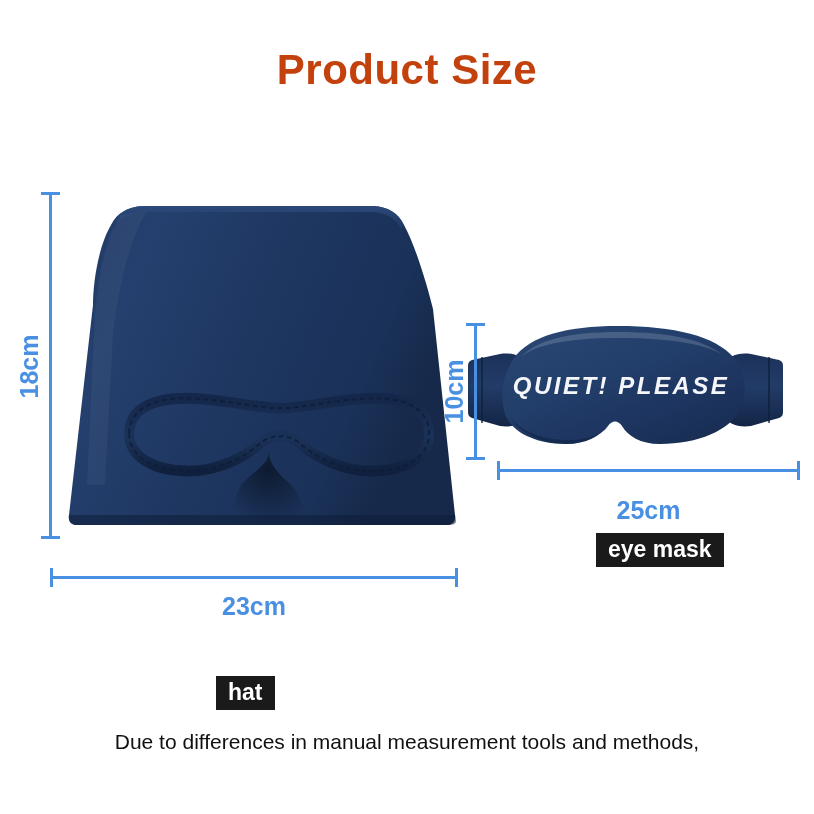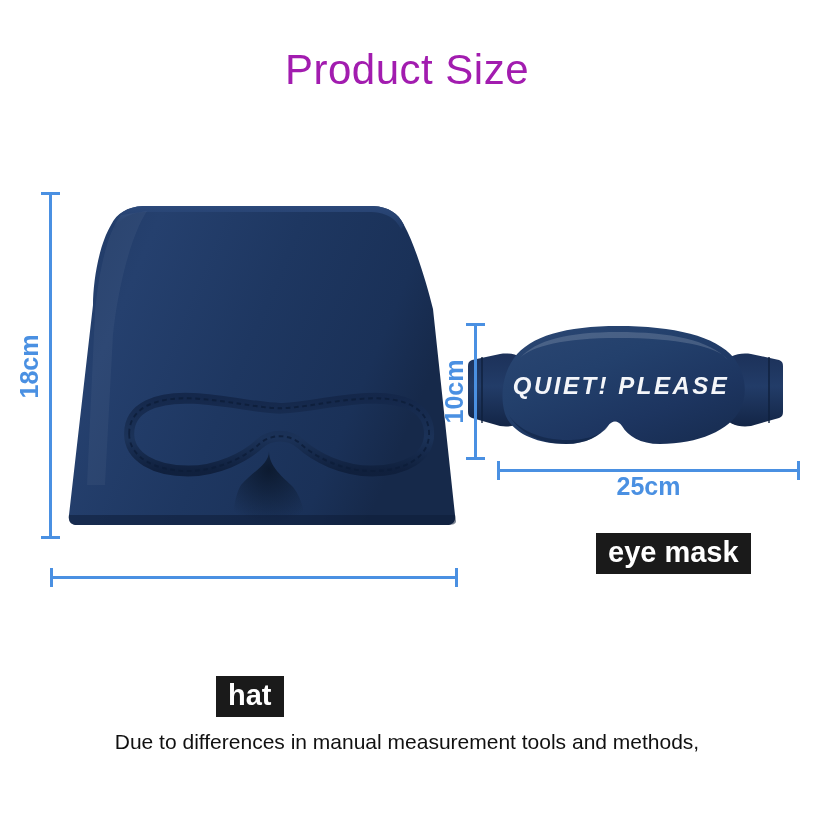--- a/index.html
+++ b/index.html
@@ -20,22 +20,22 @@
   }
 
   
   .title {
     position: absolute;
     left: 0;
     top: 46px;
     width: 814px;
     text-align: center;
     font-size: 42px;
-    font-weight: normal;
-    color: #a21caf;
+    font-weight: bold;
+    color: #c2410c;
     letter-spacing: 0.5px;
     font-family: "Liberation Sans", sans-serif;
   }
 
   
   .dim-h {                       
     position: absolute;
     height: 3px;
     background: #4a90e2;
   }
@@ -77,21 +77,21 @@
   .dim-label.vertical {
     transform: rotate(-90deg);
     transform-origin: center center;
   }
 
   
   .badge {
     position: absolute;
     background: #1a1a1a;
     color: #ffffff;
-    font-size: 29px;
+    font-size: 23px;
     font-weight: bold;
     font-family: "Liberation Sans", sans-serif;
     padding: 3px 12px 5px 12px;
     white-space: nowrap;
     line-height: 1.15;
     text-align: center;
   }
 
   
   .note {
@@ -188,20 +188,21 @@
 
       <path d="M 14,330 L 400,330 L 401,336 C 401,339 398,340 392,340
                L 22,340 C 16,340 13,337 14,330 Z" fill="#0e1d38" opacity="0.55"></path>
     </svg>
   </div>
 
   <div class="dim-v" style="left:49px; top:192px; height:347px;"></div>
   <div class="dim-label vertical" style="left:-6px; top:352px; width:70px; text-align:center;">18cm</div>
 
   <div class="dim-h" style="left:50px; top:576px; width:408px;"></div>
+  <div class="dim-label" style="left:0px; top:592px; width:508px; text-align:center;">23cm</div>
 
   <div class="badge" style="left:216px; top:676px;">hat</div>
 
   <div class="art" style="left:468px; top:318px; width:315px; height:150px;">
     <svg width="315" height="150" viewBox="0 0 315 150">
       <defs>
         <linearGradient id="maskFace" x1="0.1" y1="0" x2="0.9" y2="1">
           <stop offset="0%" stop-color="#2a4672"></stop>
           <stop offset="35%" stop-color="#23406c"></stop>
           <stop offset="70%" stop-color="#1d3560"></stop>
@@ -242,19 +243,19 @@
                C 136,116 120,122 100,122 C 72,122 50,112 40,96 Z" fill="#0c1d3a" opacity="0.45"></path>
 
       <text x="153" y="76" text-anchor="middle" font-family="Liberation Sans, sans-serif" font-size="24" font-weight="bold" font-style="italic" letter-spacing="2.5" fill="#f4f6fa">QUIET! PLEASE</text>
     </svg>
   </div>
 
   <div class="dim-v" style="left:474px; top:323px; height:137px;"></div>
   <div class="dim-label vertical" style="left:419px; top:377px; width:70px; text-align:center;">10cm</div>
 
   <div class="dim-h" style="left:497px; top:469px; width:303px;"></div>
-  <div class="dim-label" style="left:497px; top:472px; width:303px; text-align:center;">25cm</div>
+  <div class="dim-label" style="left:497px; top:496px; width:303px; text-align:center;">25cm</div>
 
   <div class="badge" style="left:596px; top:533px;">eye mask</div>
 
   <div class="note" style="top:730px;">Due to differences in manual measurement tools and methods,</div>
 
 </div>
 
 </body></html>

